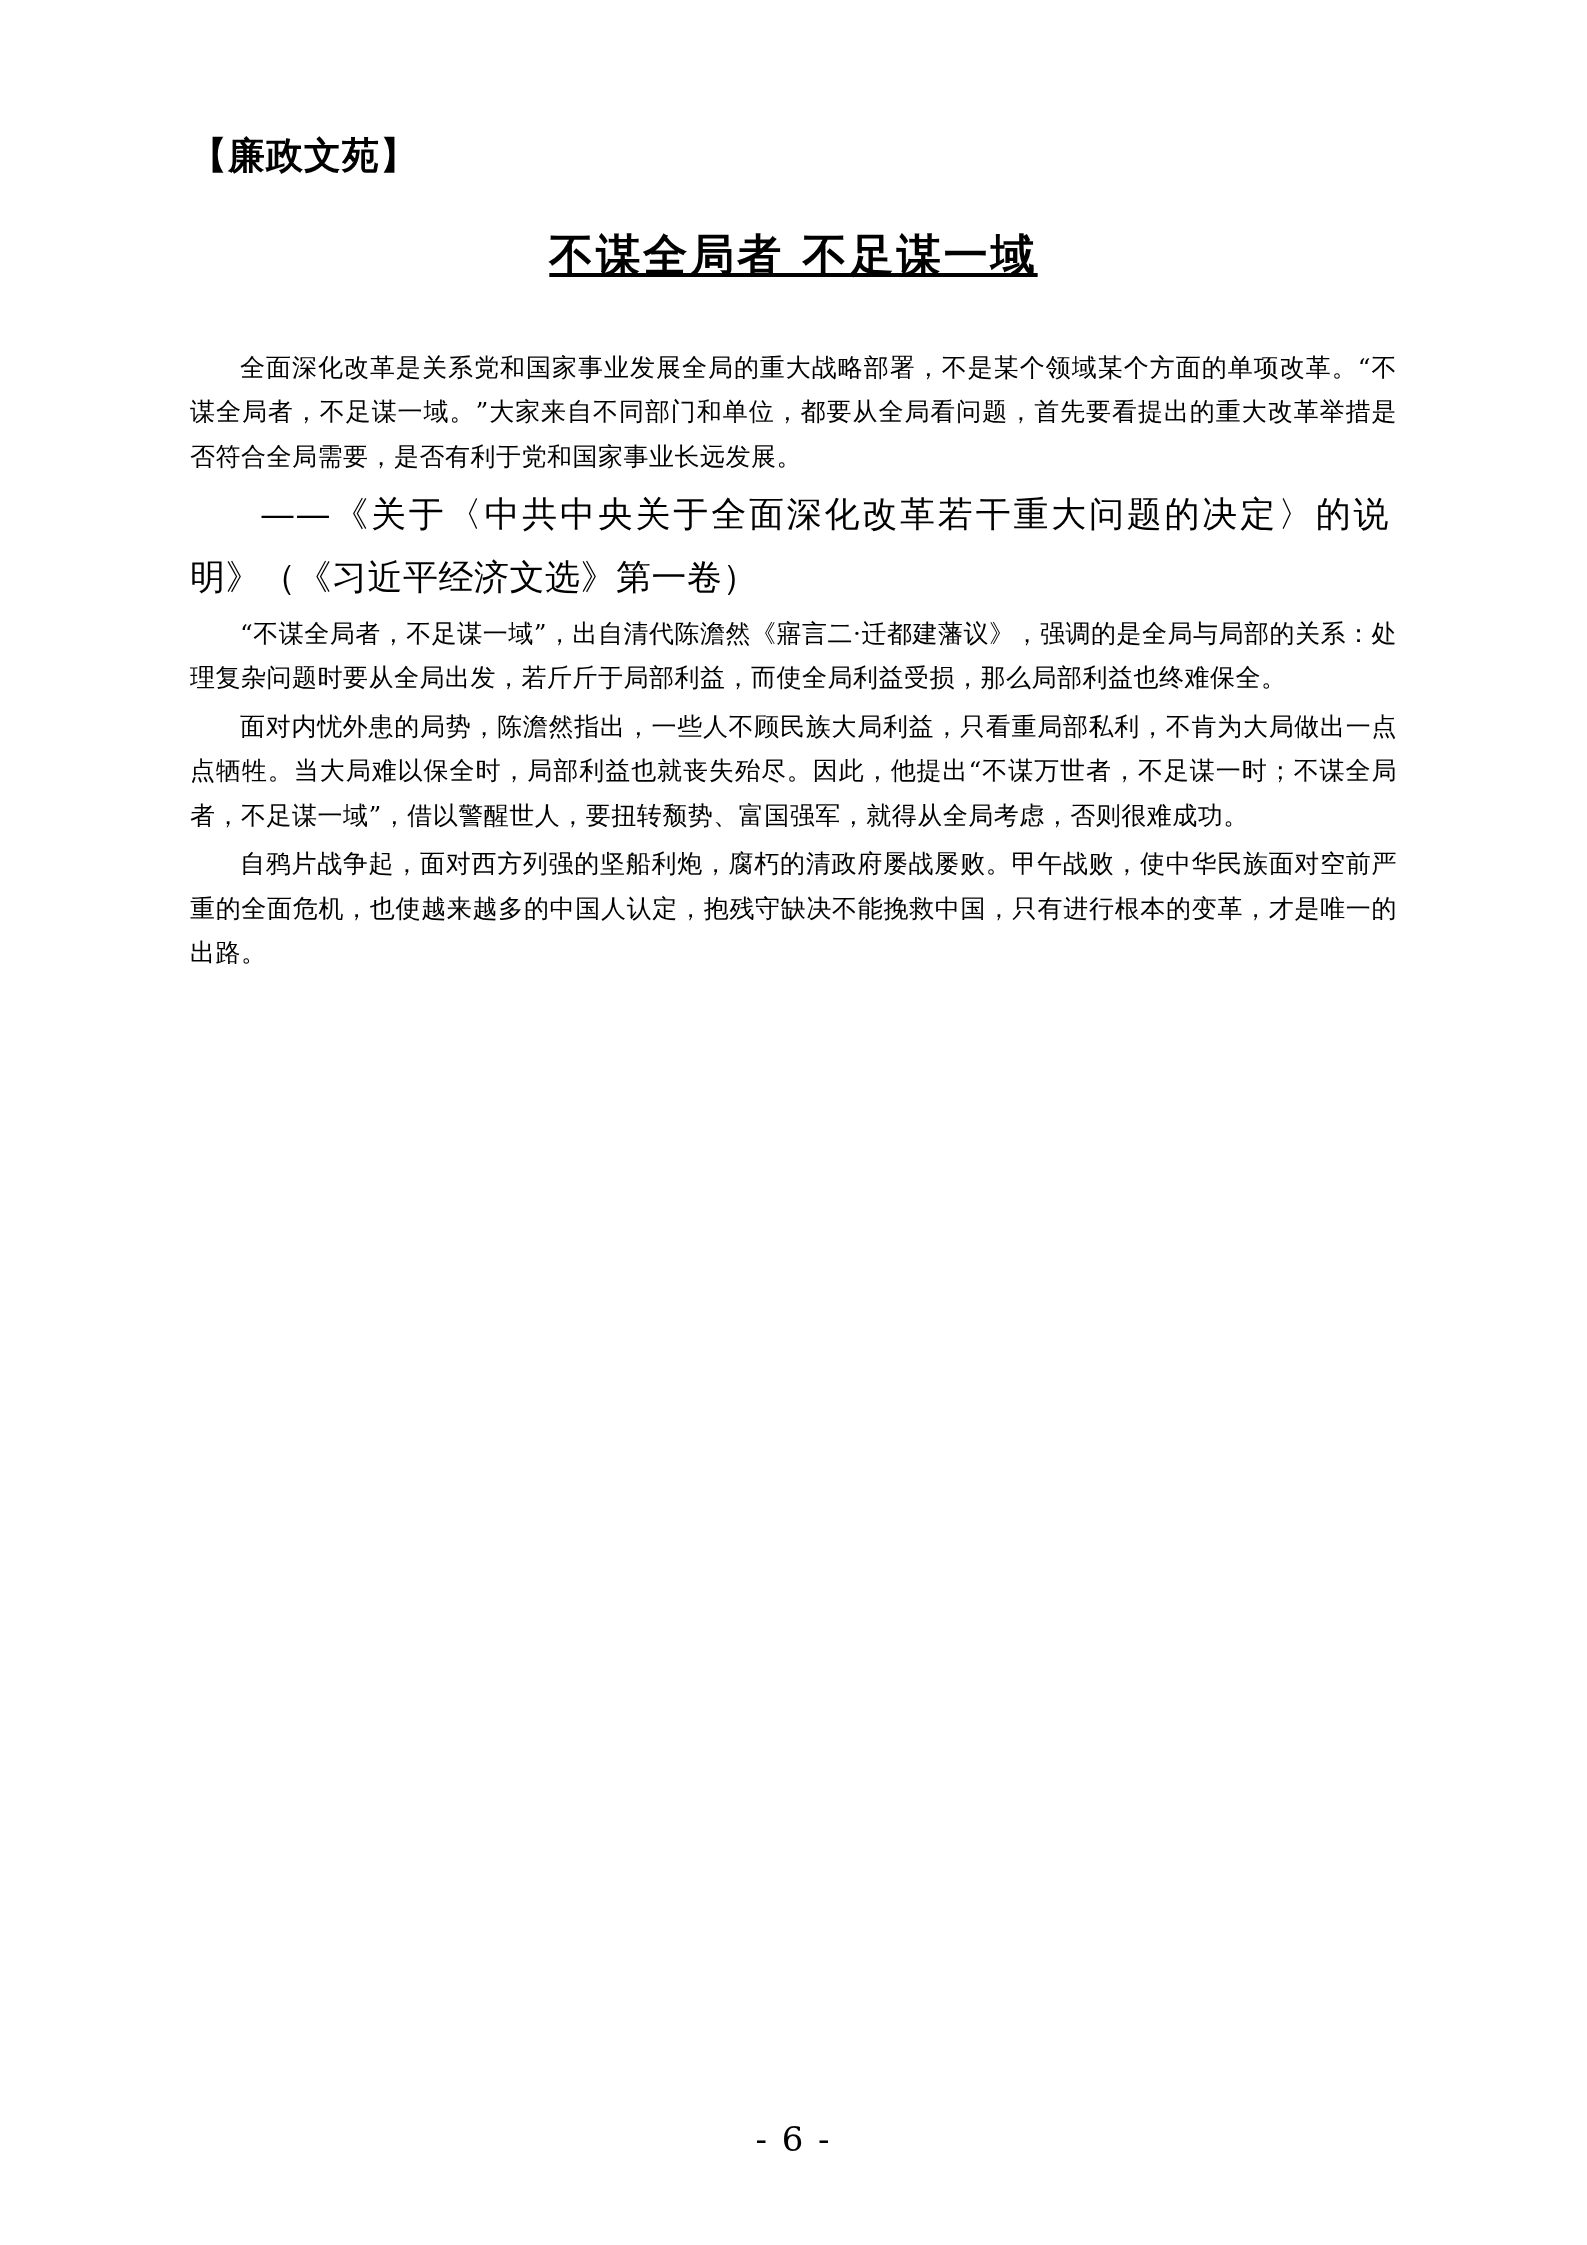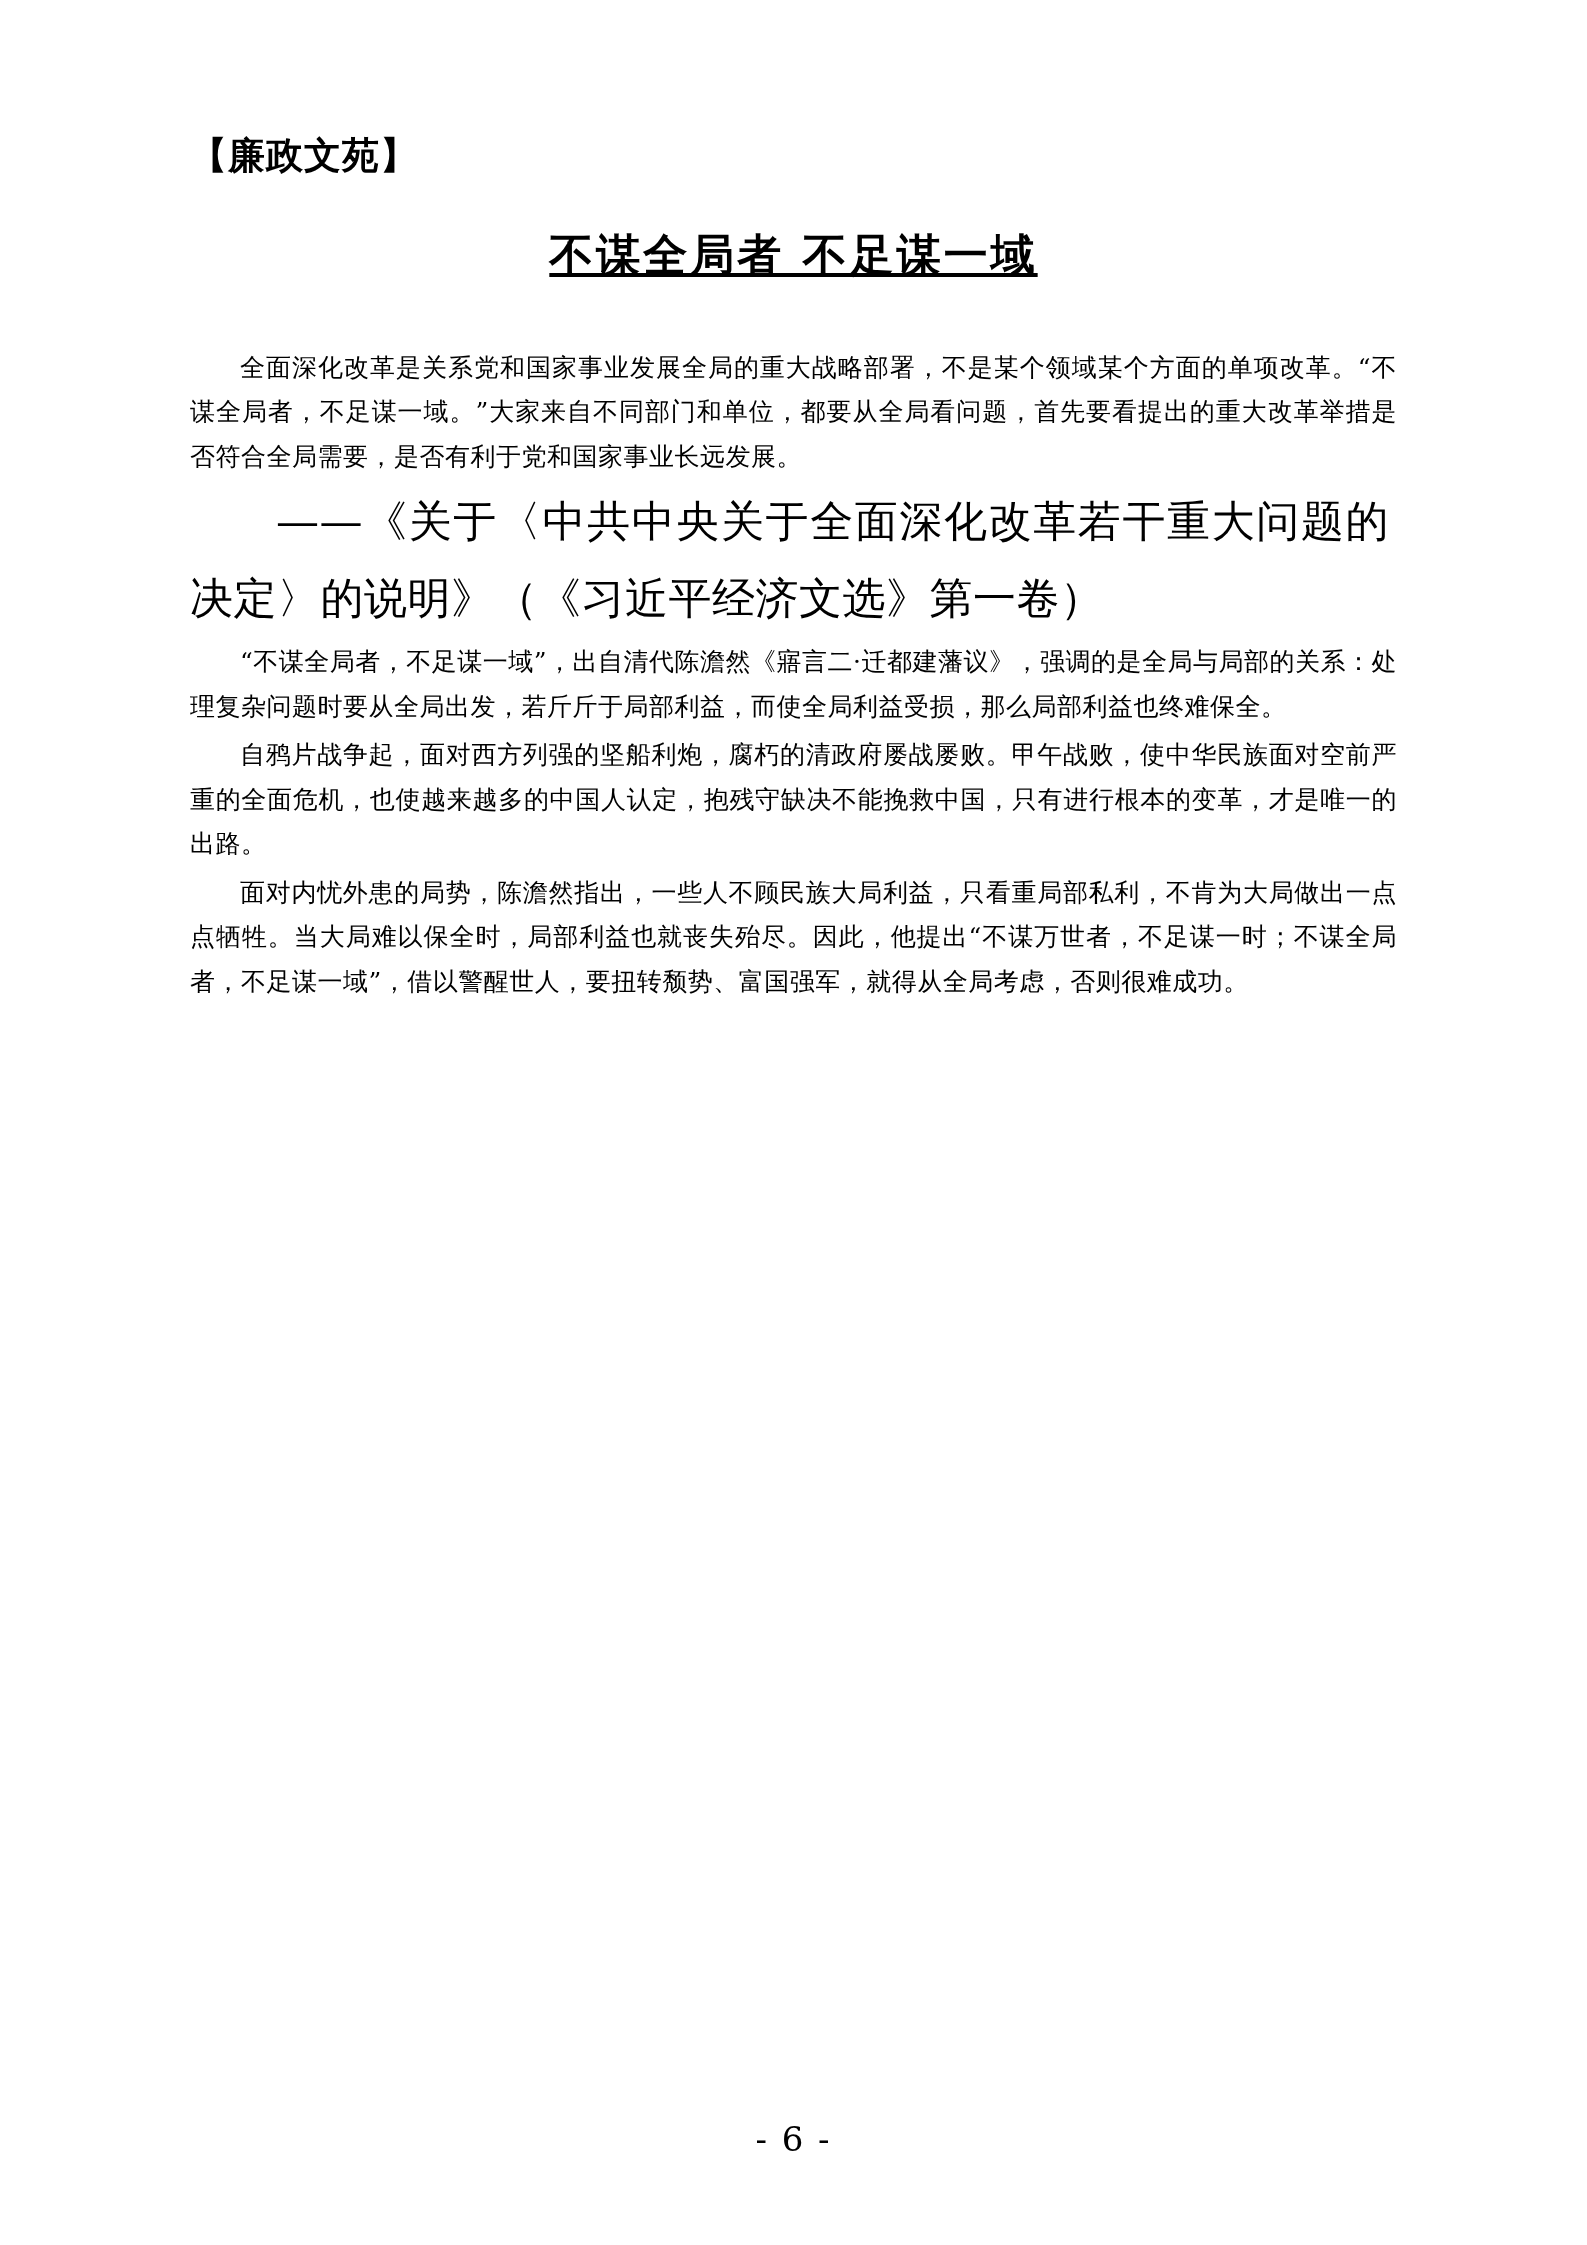--- a/index.html
+++ b/index.html
@@ -45,21 +45,21 @@
   p.body-text {
     font-size: 25px;
     line-height: 1.78;
     margin: 0 0 4px 0;
     text-align: justify;
     text-justify: inter-ideograph;
     letter-spacing: 0.5px;
     text-indent: 2em;
   }
   p.source-line {
-    font-size: 43px;
+    font-size: 35px;
     line-height: 1.78;
     margin: 0 8px 4px 0;
     text-align: justify;
     text-justify: inter-ideograph;
     letter-spacing: 0.5px;
     text-indent: 2em;
   }
   .page-number {
     position: absolute;
     bottom: 86px;
@@ -78,20 +78,20 @@
   <div class="section-tag">【廉政文苑】</div>
 
   <h1 class="doc-title">不谋全局者 不足谋一域</h1>
 
   <p class="body-text">全面深化改革是关系党和国家事业发展全局的重大战略部署，不是某个领域某个方面的单项改革。“不谋全局者，不足谋一域。”大家来自不同部门和单位，都要从全局看问题，首先要看提出的重大改革举措是否符合全局需要，是否有利于党和国家事业长远发展。</p>
 
   <p class="source-line">——《关于〈中共中央关于全面深化改革若干重大问题的决定〉的说明》（《习近平经济文选》第一卷）</p>
 
   <p class="body-text">“不谋全局者，不足谋一域”，出自清代陈澹然《寤言二·迁都建藩议》，强调的是全局与局部的关系：处理复杂问题时要从全局出发，若斤斤于局部利益，而使全局利益受损，那么局部利益也终难保全。</p>
 
+  <p class="body-text">面对内忧外患的局势，陈澹然指出，一些人不顾民族大局利益，只看重局部私利，不肯为大局做出一点点牺牲。当大局难以保全时，局部利益也就丧失殆尽。因此，他提出“不谋万世者，不足谋一时；不谋全局者，不足谋一域”，借以警醒世人，要扭转颓势、富国强军，就得从全局考虑，否则很难成功。</p>
+
   <p class="body-text">自鸦片战争起，面对西方列强的坚船利炮，腐朽的清政府屡战屡败。甲午战败，使中华民族面对空前严重的全面危机，也使越来越多的中国人认定，抱残守缺决不能挽救中国，只有进行根本的变革，才是唯一的出路。</p>
-
-  <p class="body-text">面对内忧外患的局势，陈澹然指出，一些人不顾民族大局利益，只看重局部私利，不肯为大局做出一点点牺牲。当大局难以保全时，局部利益也就丧失殆尽。因此，他提出“不谋万世者，不足谋一时；不谋全局者，不足谋一域”，借以警醒世人，要扭转颓势、富国强军，就得从全局考虑，否则很难成功。</p>
 
 
 </div>
 
 <div class="page-number">- 6 -</div>
 
 </body></html>

